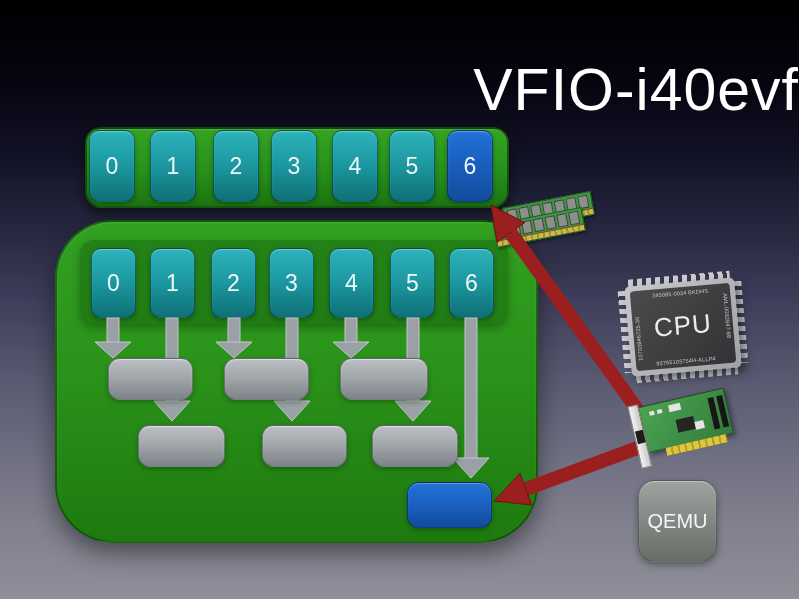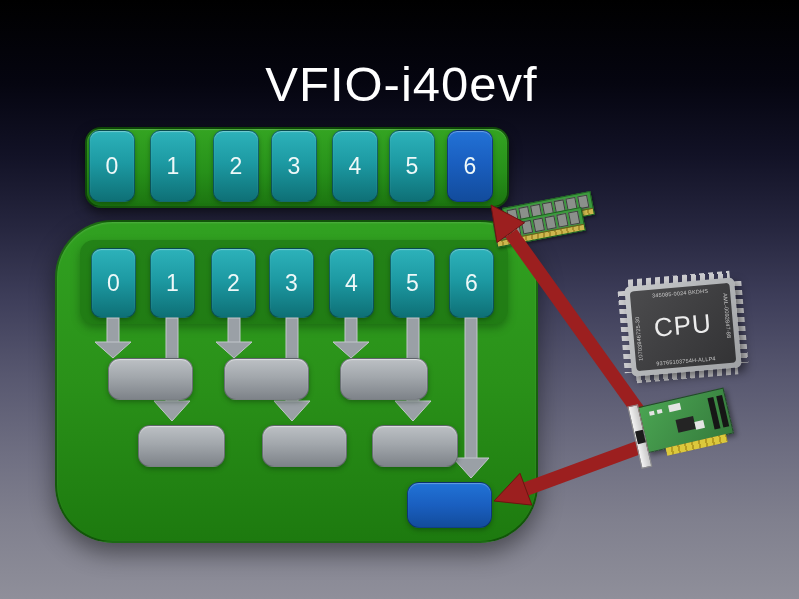--- a/index.html
+++ b/index.html
@@ -6,22 +6,22 @@
   #canvas{
     position:relative;width:799px;height:599px;overflow:hidden;
     font-family:"Liberation Sans","DejaVu Sans",sans-serif;
     background:linear-gradient(180deg,
       #010102 0%, #07071200 0%, #050510 14%, #121226 26%, #26263f 38%,
       #3e3e5a 50%, #585870 63%, #6f6f82 76%, #80808e 87%, #8f8f9a 100%);
   }
   .abs{position:absolute;}
   
   #title{
-    left:4px;right:0;top:56px;text-align:center;color:#fff;
-    font-size:49px;font-weight:200;letter-spacing:1px;z-index:2;
+    left:4px;right:0;top:56px;text-align:right;color:#fff;
+    font-size:59px;font-weight:200;letter-spacing:1px;z-index:2;
   }
   
   #top-bar{
     left:85px;top:127px;width:424px;height:81px;border-radius:16px;
     background:linear-gradient(180deg,#34a422 0%,#27911a 55%,#1c7410 100%);
     border:2px solid rgba(5,40,2,.6);box-sizing:border-box;
     box-shadow:0 5px 12px rgba(0,0,0,.55), inset 0 1px 1px rgba(255,255,255,.18);
     z-index:2;
   }
   #vf-container{
@@ -226,14 +226,17 @@
       <div id="cpu-plate">
         <div class="cpu-code" id="cpu-code-top">345085-0024 BKDHS</div>
         <div id="cpu-label">CPU</div>
         <div class="cpu-code" id="cpu-code-bottom">93765103754H-ALLP4</div>
         <div class="cpu-code" id="cpu-code-left">10703846725-30</div>
         <div class="cpu-code" id="cpu-code-right">AML-0092847-88</div>
       </div>
     </div>
   </div>
 
+  <div id="qemu-box" class="abs">
+    <span>QEMU</span>
+  </div>
 
 </div>
 
 </body></html>

